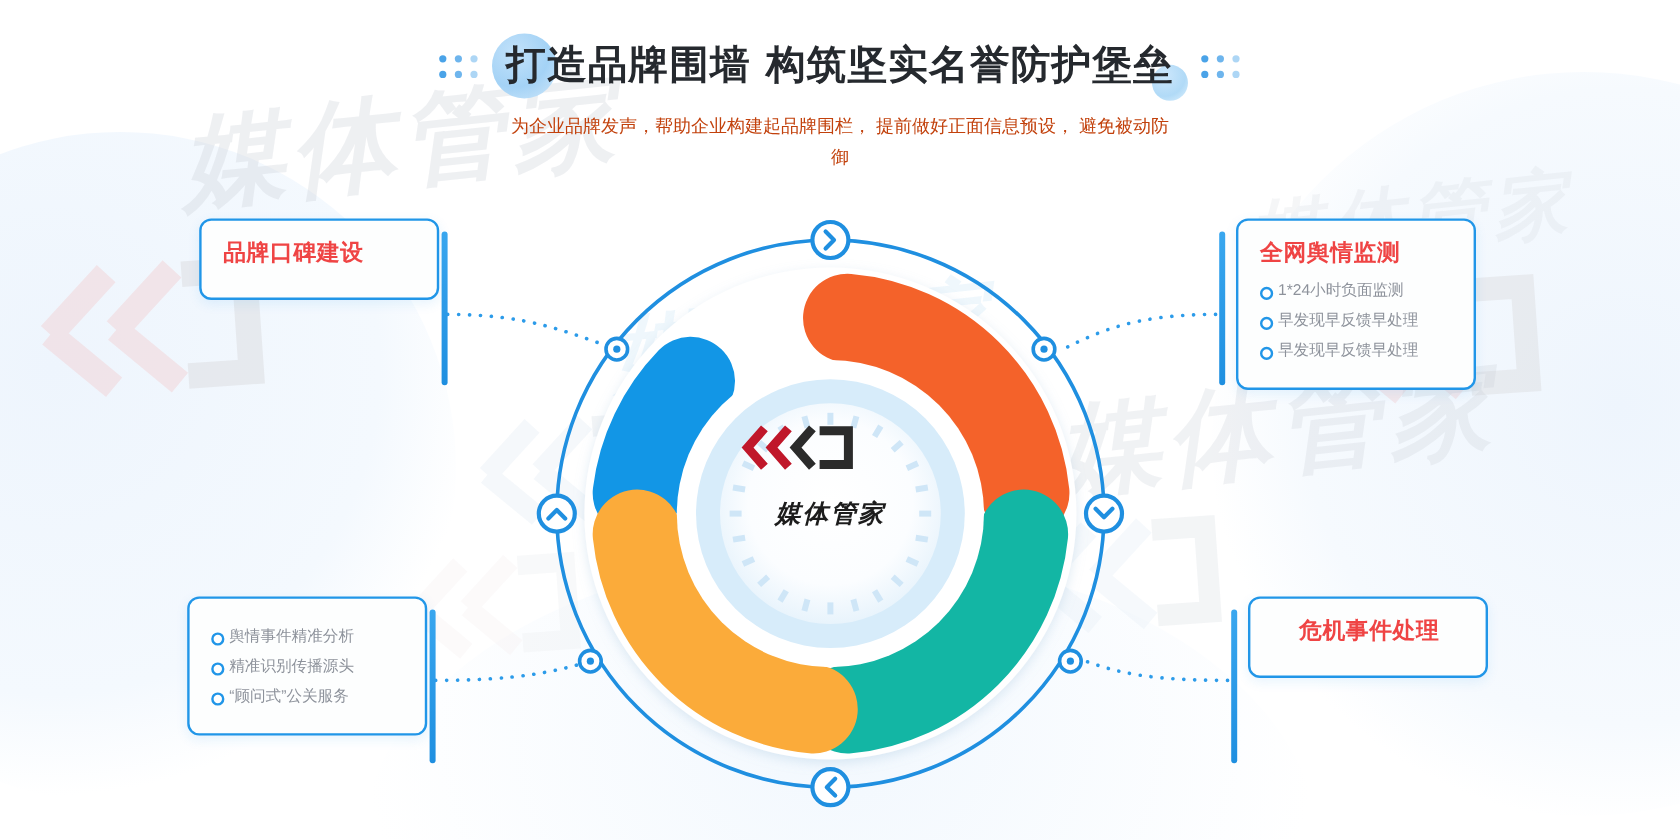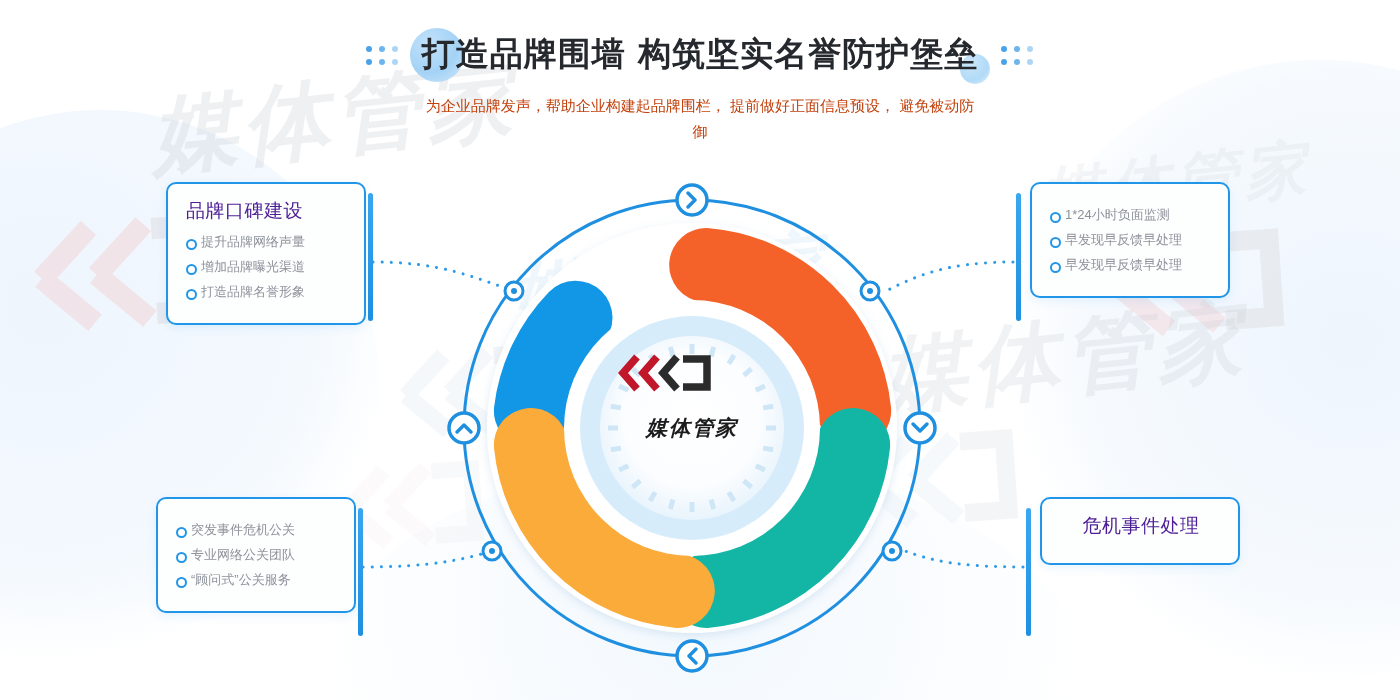--- a/index.html
+++ b/index.html
@@ -104,21 +104,21 @@
   .card {
     position: absolute;
     width: 200px;
     background: #fdfefe;
     border: 2px solid #2196e8;
     border-radius: 10px;
     padding: 14px 16px 14px 18px;
     box-shadow: 0 3px 10px rgba(33,150,232,.10);
   }
   .card-title {
-    font-size: 19px; font-weight: 400; color: #4c1d95;
+    font-size: 19px; font-weight: 700; color: #ef4444;
     margin-bottom: 10px; letter-spacing: .5px;
     font-family: "DejaVu Sans", "Liberation Sans", sans-serif;
   }
   .card ul { list-style: none; }
   .card li {
     position: relative;
     font-size: 13px; color: #8d929b;
     padding-left: 15px; margin: 9px 0; line-height: 16px;
     white-space: nowrap;
   }
@@ -347,41 +347,37 @@
         <path d="M66 6 L90 6 L90 34 L66 34" stroke="#2b2b2b"></path>
       </g>
     </svg>
     <div class="logo-text">媒体管家</div>
   </div>
 </div>
 
 <div class="accent acc-tl"></div>
 <div class="card card-tl">
   <div class="card-title">品牌口碑建设</div>
-  <ul>
-    <li>提升品牌网络声量</li>
-    <li>增加品牌曝光渠道</li>
-    <li>打造品牌名誉形象</li>
-  </ul>
 </div>
 
 <div class="accent acc-tr"></div>
 <div class="card card-tr">
+  <div class="card-title">全网舆情监测</div>
   <ul>
     <li>1*24小时负面监测</li>
     <li>早发现早反馈早处理</li>
     <li>早发现早反馈早处理</li>
   </ul>
 </div>
 
 <div class="accent acc-bl"></div>
 <div class="card card-bl">
   <ul>
-    <li>突发事件危机公关</li>
-    <li>专业网络公关团队</li>
+    <li>舆情事件精准分析</li>
+    <li>精准识别传播源头</li>
     <li>“顾问式”公关服务</li>
   </ul>
 </div>
 
 <div class="accent acc-br"></div>
 <div class="card card-br">
   <div class="card-title">危机事件处理</div>
 </div>
 
 </body></html>

